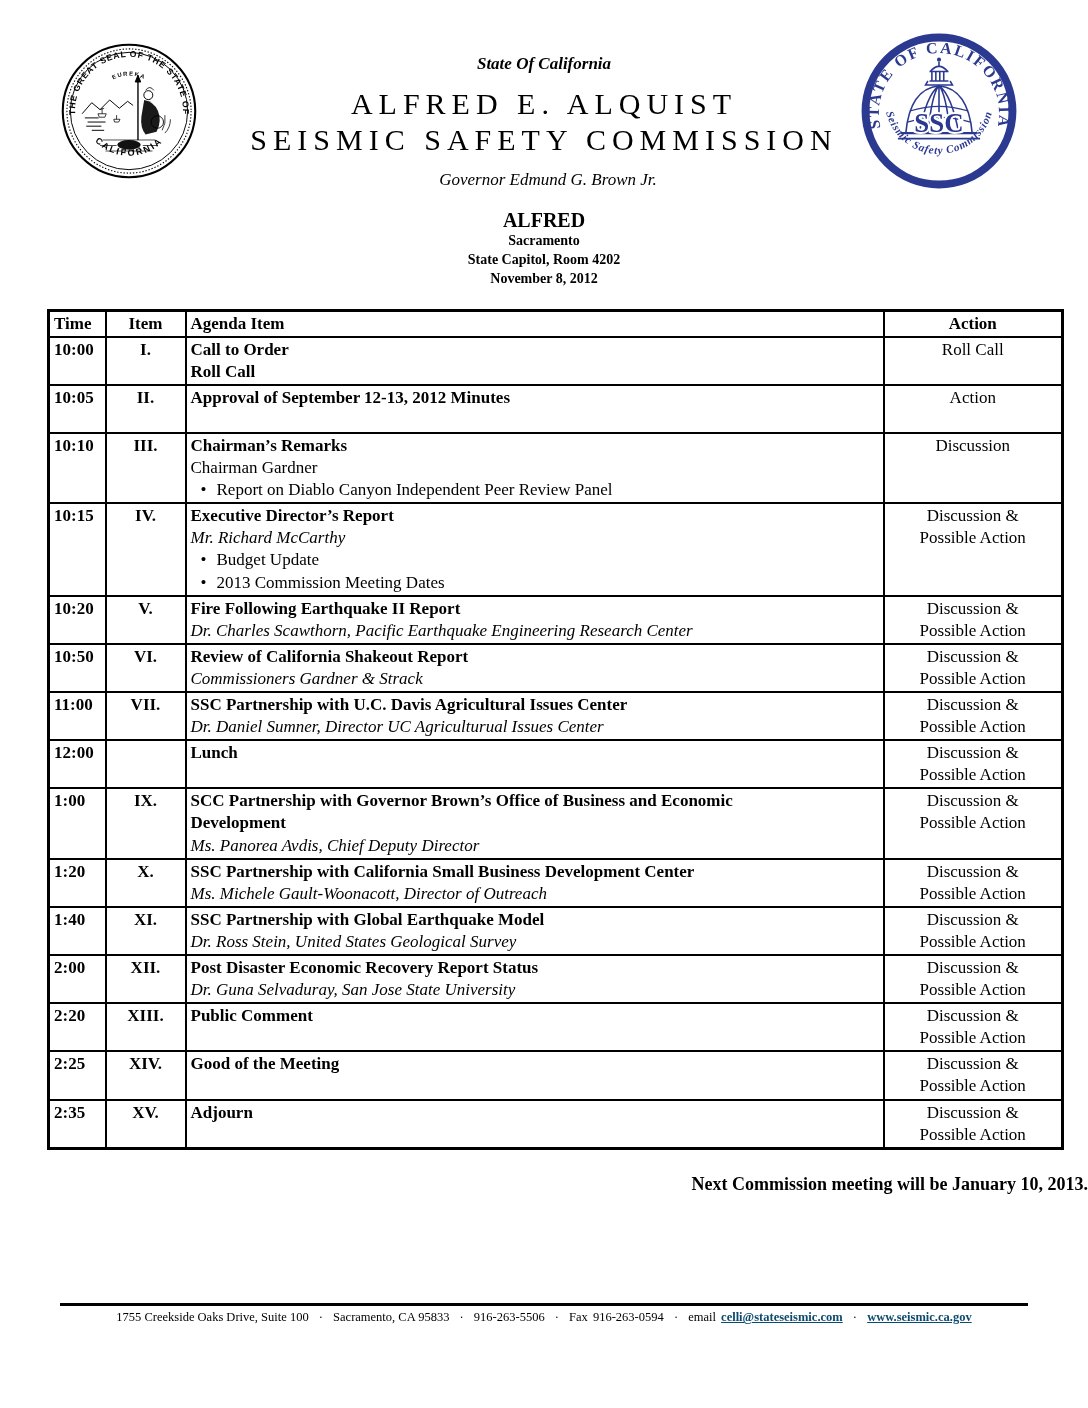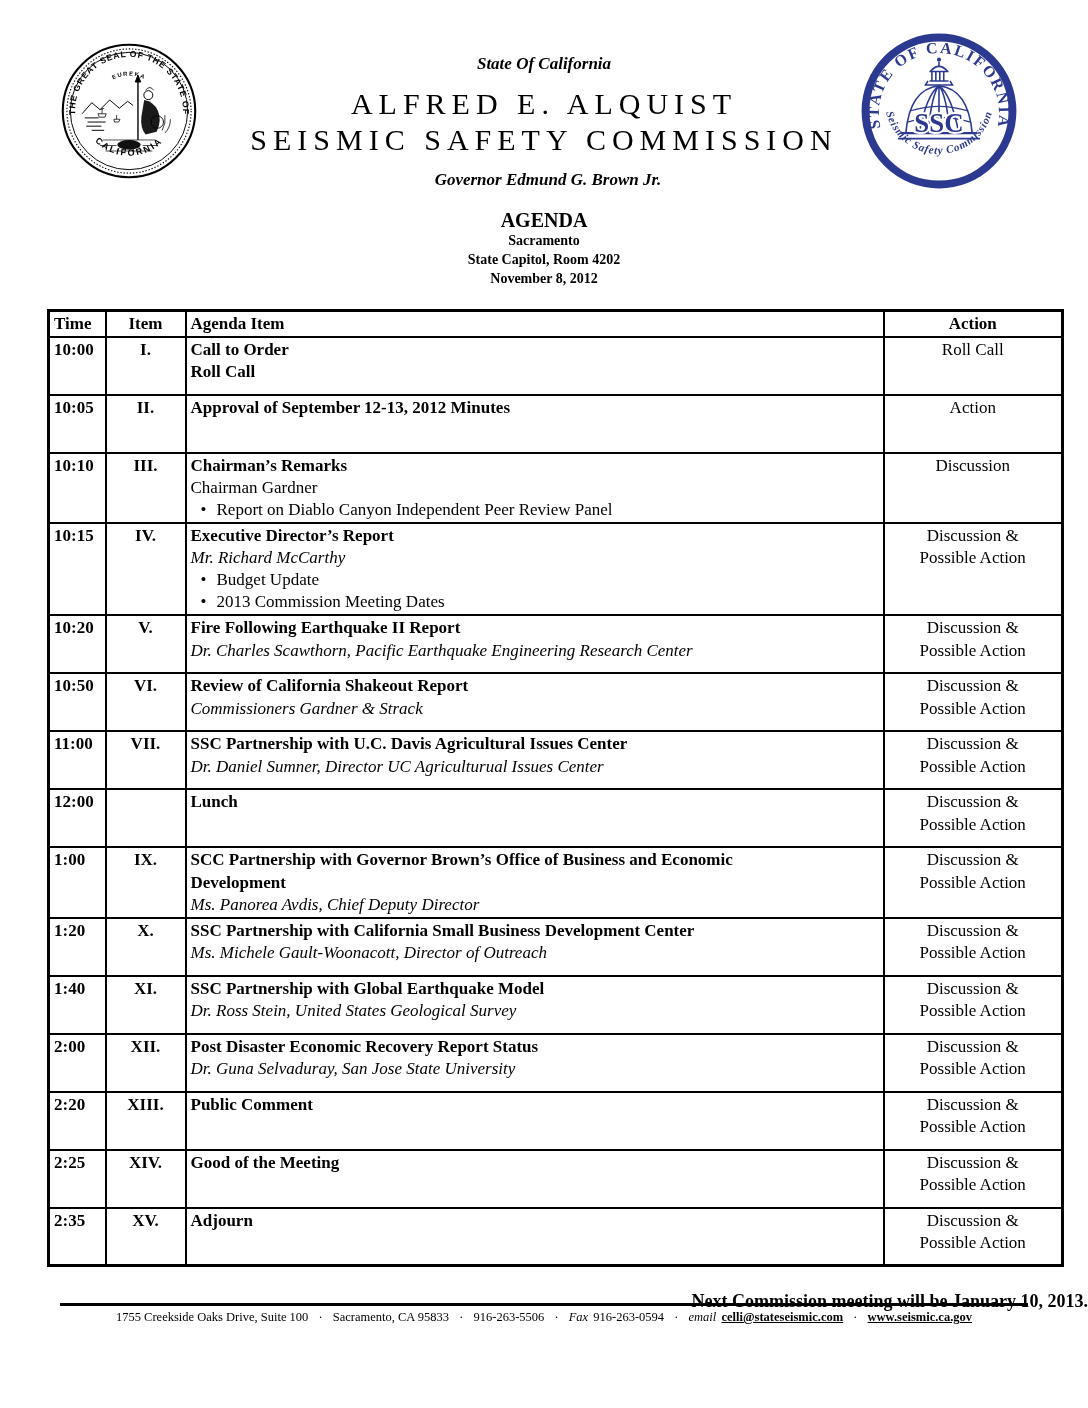--- a/index.html
+++ b/index.html
@@ -9,56 +9,56 @@
     font-family:"Liberation Serif", serif; overflow:hidden;
   }
   
   .seal { position:absolute; }
   .seal-left  { left:60px;  top:42px; width:138px; height:138px; }
   .seal-right { left:860px; top:32px; width:158px; height:158px; }
   
   .masthead { text-align:center; padding-top:54px; }
   .state-line { font-size:17px; font-weight:bold; font-style:italic; }
   .org-title { margin-top:12px; font-size:30px; letter-spacing:6px; line-height:1.2; }
-  .governor-line { margin-top:12px; font-size:17px; font-weight:bold; font-style:italic;padding-left:8px; }
+  .governor-line { margin-top:12px; font-size:17px; font-weight:normal; font-style:italic;padding-left:8px; }
   .meeting-block { margin-top:18px; font-weight:bold; }
   .agenda-label { font-size:20px; line-height:1.2; }
   .meeting-line { font-size:14px; line-height:1.35; }
   
   .agenda-table {
     margin:20px 0 0 47px; width:1014px;
     border-collapse:collapse; table-layout:fixed;
     border:3px solid #000;
   }
   .agenda-table th, .agenda-table td {
     border:2px solid #000; padding:1px 4px;
     font-size:17px; line-height:1.3; vertical-align:top;
   }
   .agenda-table thead tr { height:23px; }
-  .agenda-table tbody tr { height:58px; }
+  .agenda-table tbody tr { height:48px; }
   th.h-time, th.h-agenda { text-align:left; }
   th.h-item, th.h-action { text-align:center; }
   .c-time { font-weight:bold; }
   .c-item { font-weight:bold; text-align:center; }
   .c-agenda { padding-left:12px; }
   .c-action { text-align:center; vertical-align:middle; }
   .line.bold { font-weight:bold; }
   .line.italic { font-style:italic; }
   .line.bullet { }
   .bullet-glyph { display:inline-block; width:26px; text-align:center; }
   
   .next-meeting { margin-top:24px; text-align:right; font-weight:bold; font-size:18px; }
   .page-footer {
     position:absolute; left:60px; width:968px; top:1303px;
     border-top:3px solid #000; padding-top:4px;
     text-align:center; font-size:12.5px; white-space:nowrap;
   }
   .page-footer .sep { margin:0 7px; }
-  .page-footer .it { font-style:italic; margin-right:2px; }
-  .page-footer a.link { color:#000000; text-decoration:underline; font-weight:bold; cursor:pointer; }
+  .page-footer .it { margin-right:2px; }
+  .page-footer a.link { color:#0c4a6e; text-decoration:underline; font-weight:bold; cursor:pointer; }
 </style>
 </head>
 <body>
 
 <div class="page">
 
   <svg class="seal seal-left" viewBox="0 0 200 200">
     <circle cx="100" cy="100" r="96" fill="#fff" stroke="#000" stroke-width="3"></circle>
     <circle cx="100" cy="100" r="90" fill="none" stroke="#000" stroke-width="1.6" stroke-dasharray="2 2.6"></circle>
     <circle cx="100" cy="100" r="85" fill="none" stroke="#000" stroke-width="1.4"></circle>
@@ -123,21 +123,21 @@
   </svg>
 
   <div class="masthead">
     <div class="state-line">State Of California</div>
     <div class="org-title">
       <div>ALFRED E. ALQUIST</div>
       <div>SEISMIC SAFETY COMMISSION</div>
     </div>
     <div class="governor-line">Governor Edmund G. Brown Jr.</div>
     <div class="meeting-block">
-      <div class="agenda-label">AGENDA</div>
+      <div class="agenda-label">ALFRED</div>
       <div class="meeting-line">Sacramento</div>
       <div class="meeting-line">State Capitol, Room 4202</div>
       <div class="meeting-line">November 8, 2012</div>
     </div>
   </div>
 
   <table class="agenda-table">
     <colgroup>
       <col style="width:57px">
         <col style="width:80px">

